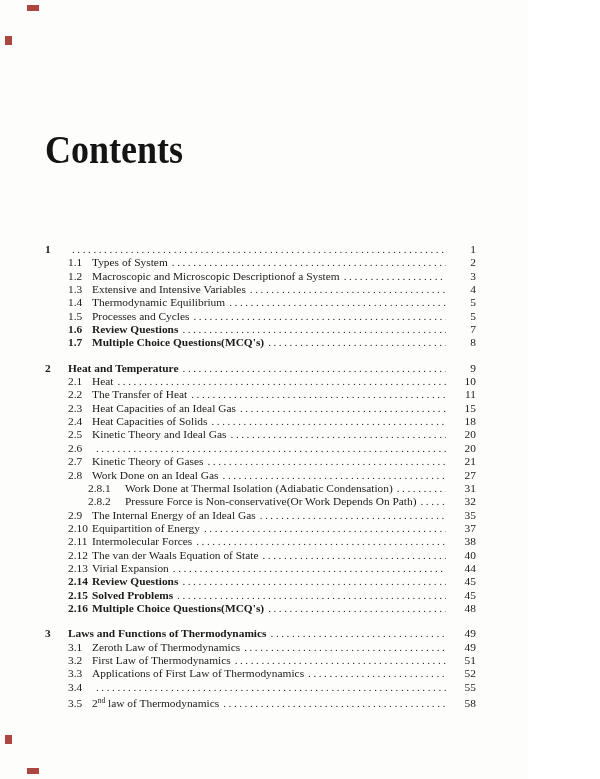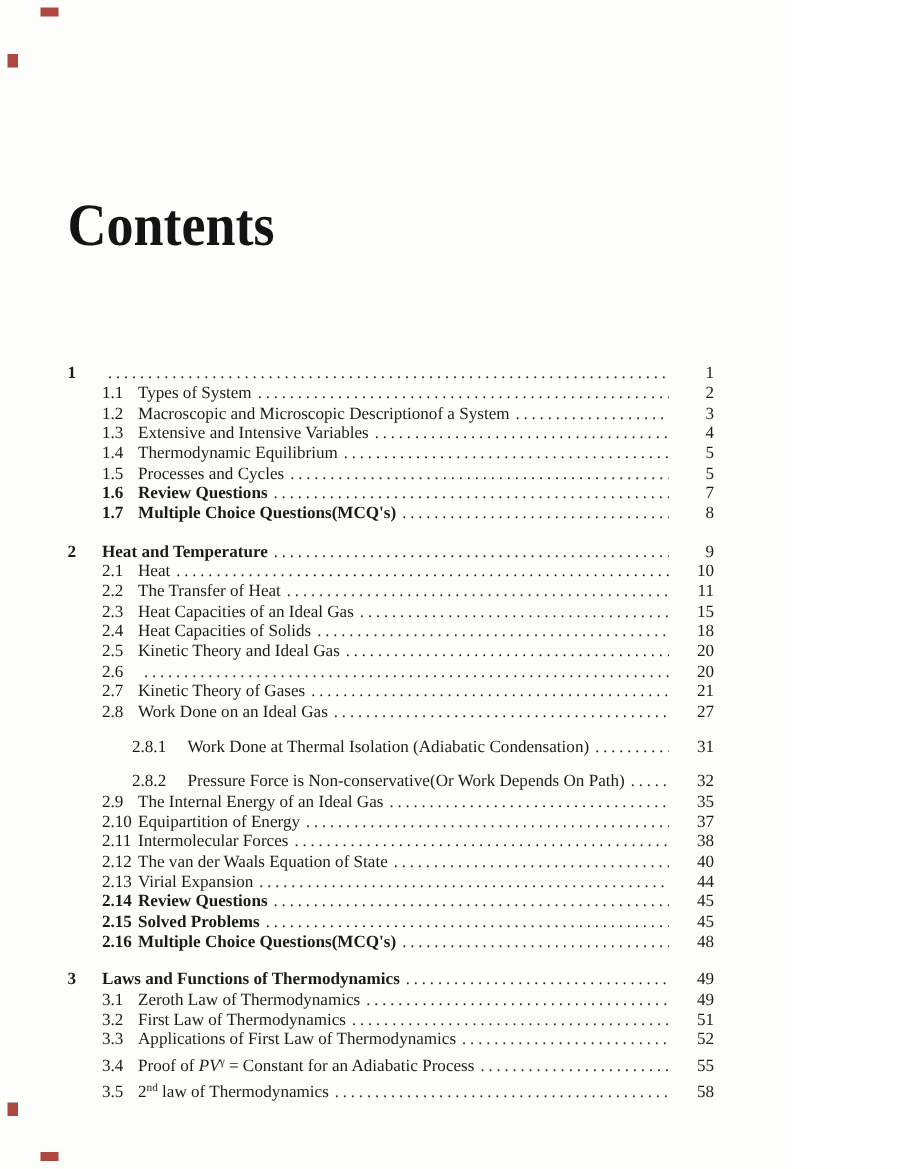--- a/index.html
+++ b/index.html
@@ -34,21 +34,21 @@
   .dots::after{
     content:"..........................................................................................................................................................";
     letter-spacing:2.6px;font-size:11px;
   }
   .pg{flex:none;width:24px;text-align:right;margin-left:4px;}
   .lvl0 .num{width:23px;font-weight:bold;}
   .lvl0 .ttl{font-weight:bold;}
   .lvl1{padding-left:23px;}
   .lvl1 .num{width:24px;}
   .lvl2{padding-left:43px;}
-  .lvl2 .num{width:37px;margin-top:10px;}
+  .lvl2 .num{width:37px;}
   .row.bold .num,.row.bold .ttl{font-weight:bold;}
   .chapter-group + .chapter-group{margin-top:12px;}
   .it{font-style:italic;}
   .sup{font-size:7.5px;vertical-align:4px;}
   .mark{position:absolute;background:#a2332b;opacity:.9;}
   .m-tl{left:27px;top:5px;width:12px;height:6px;}
   .m-tr{left:561px;top:5px;width:12px;height:6px;}
   .m-l1{left:5px;top:36px;width:7px;height:9px;}
   .m-r1{left:588px;top:36px;width:7px;height:9px;}
   .m-l2{left:5px;top:735px;width:7px;height:9px;}
@@ -247,21 +247,20 @@
           <span class="pg">51</span>
         </div>
         <div class="row lvl1">
           <span class="num">3.3</span>
           <span class="ttl">Applications of First Law of Thermodynamics</span>
           <span class="dots"></span>
           <span class="pg">52</span>
         </div>
         <div class="row lvl1">
           <span class="num">3.4</span>
-          <span class="ttl"><span>Proof of </span><span class="it">PV</span><span class="sup">γ</span><span> = Constant for an Adiabatic Process</span></span>
           <span class="dots"></span>
           <span class="pg">55</span>
         </div>
         <div class="row lvl1">
           <span class="num">3.5</span>
           <span class="ttl"><span>2</span><span class="sup">nd</span><span> law of Thermodynamics</span></span>
           <span class="dots"></span>
           <span class="pg">58</span>
         </div>
       </div>

